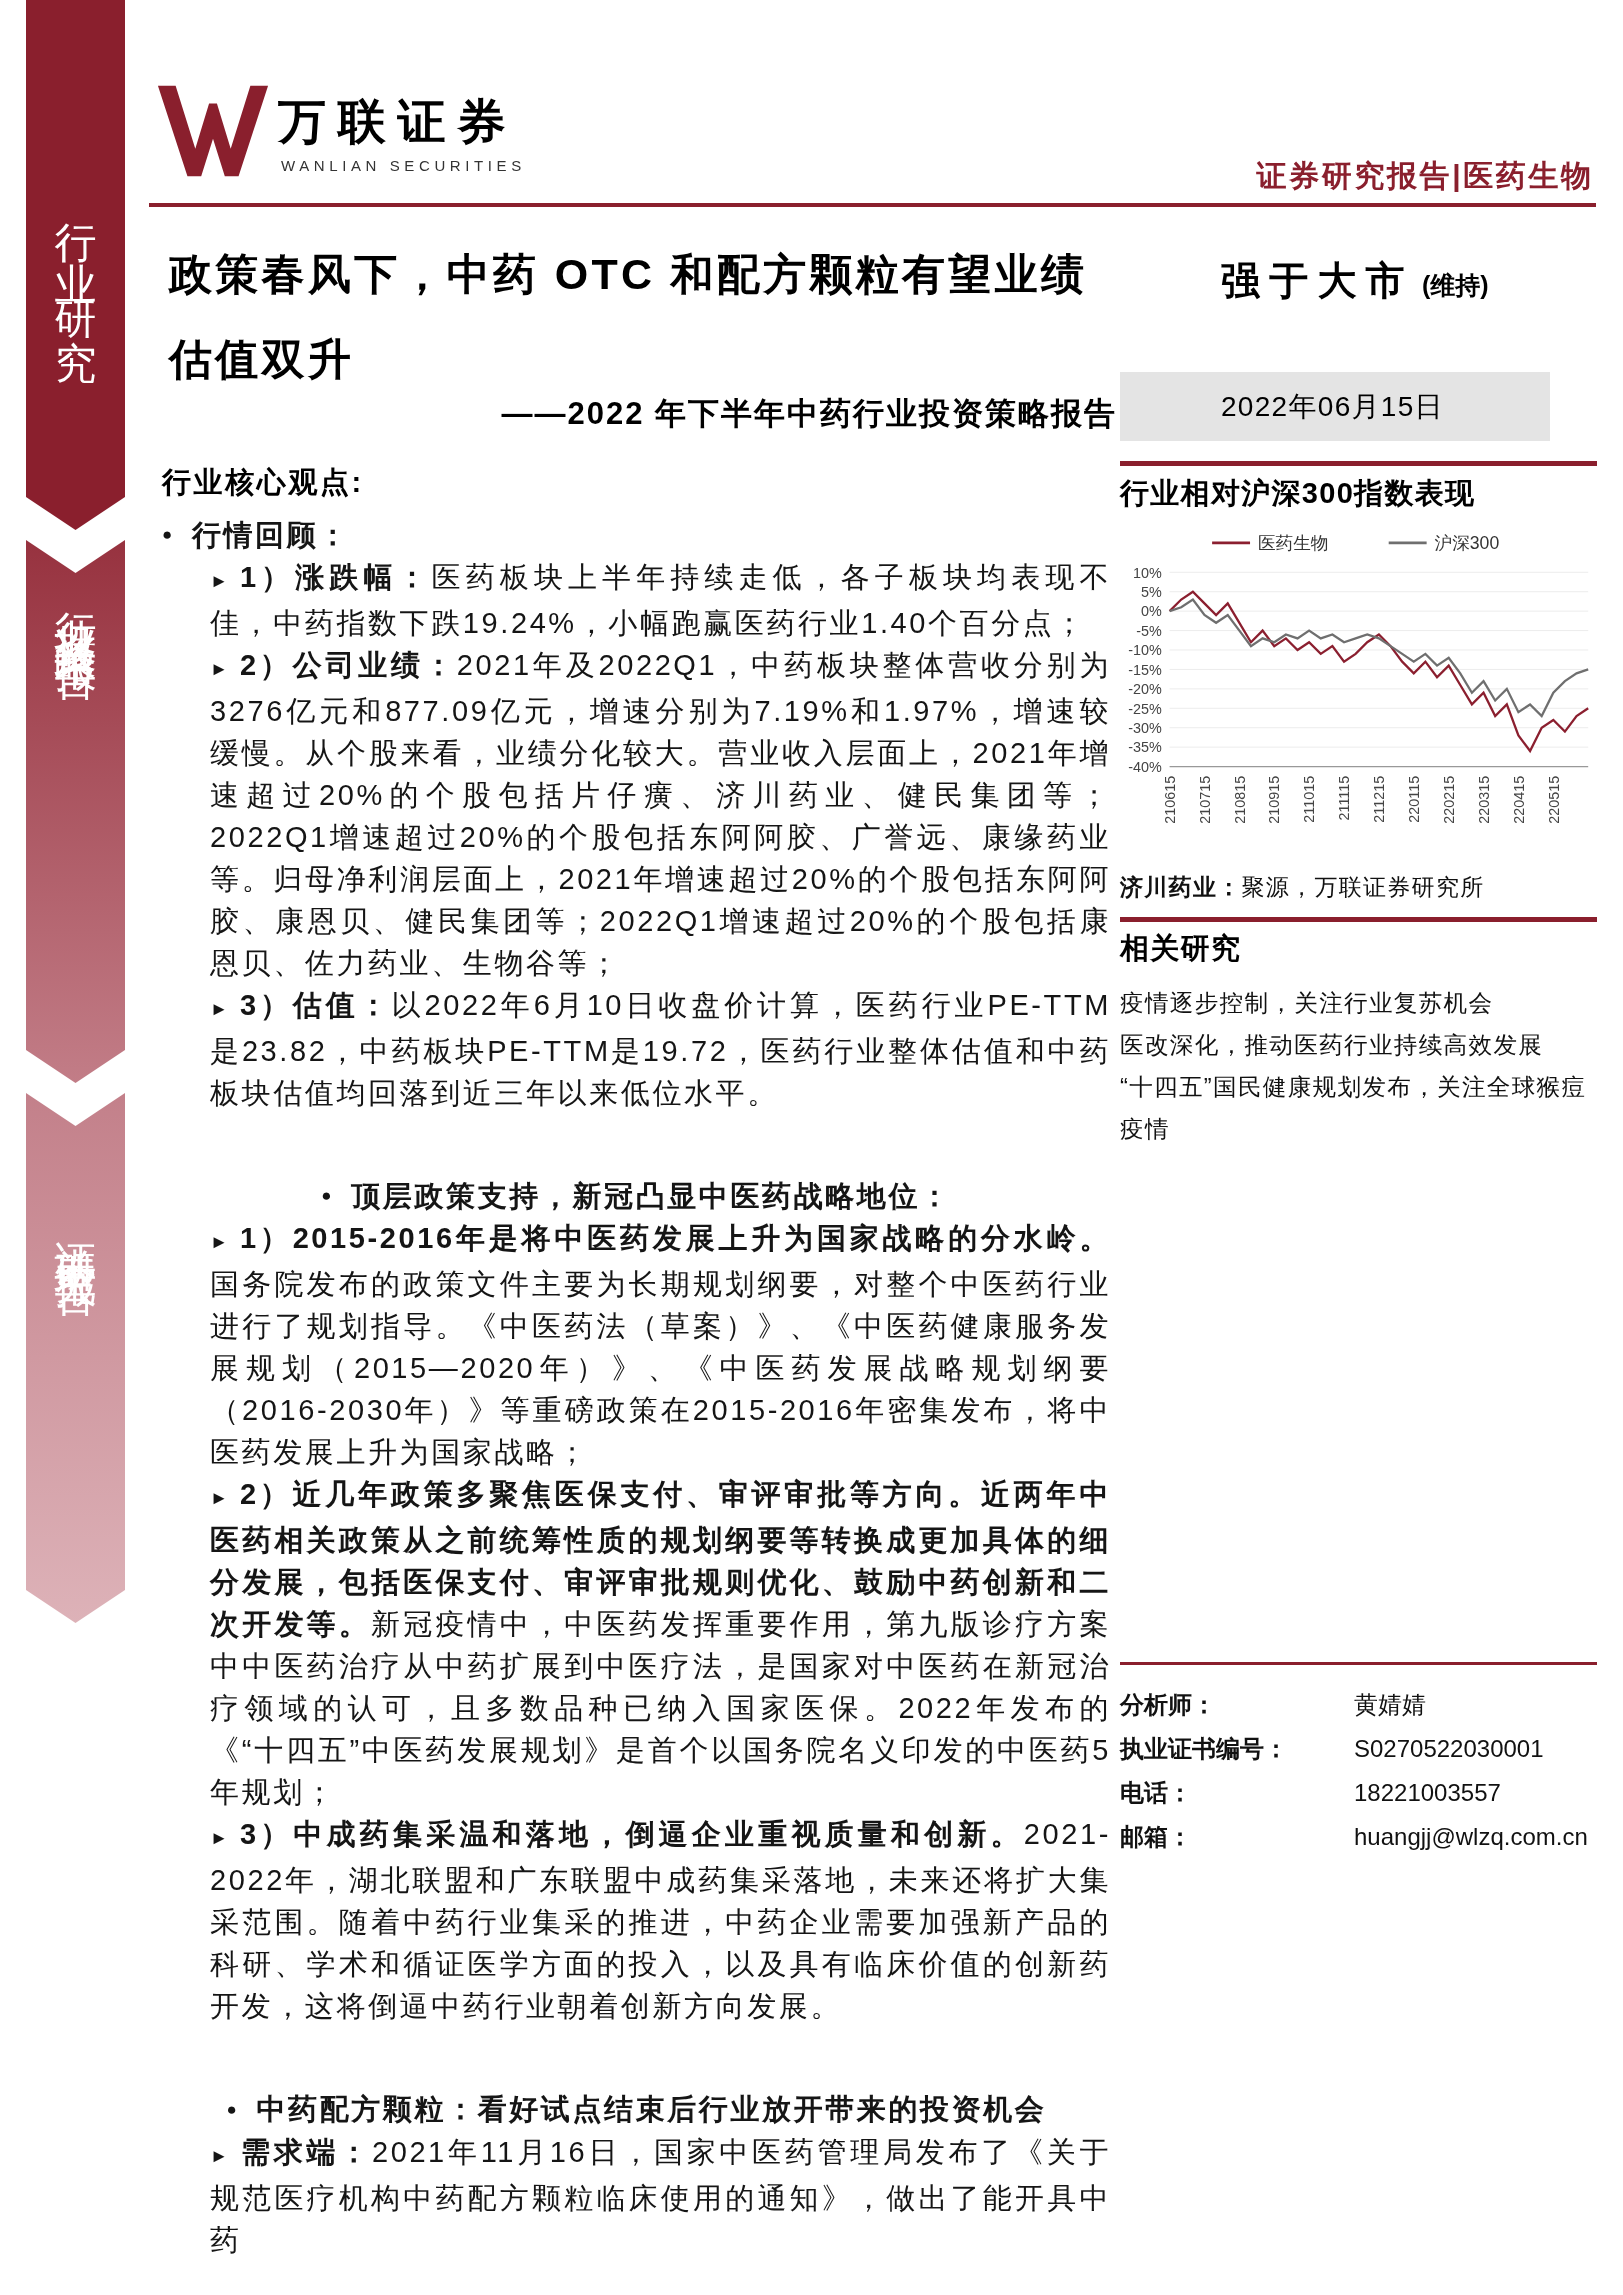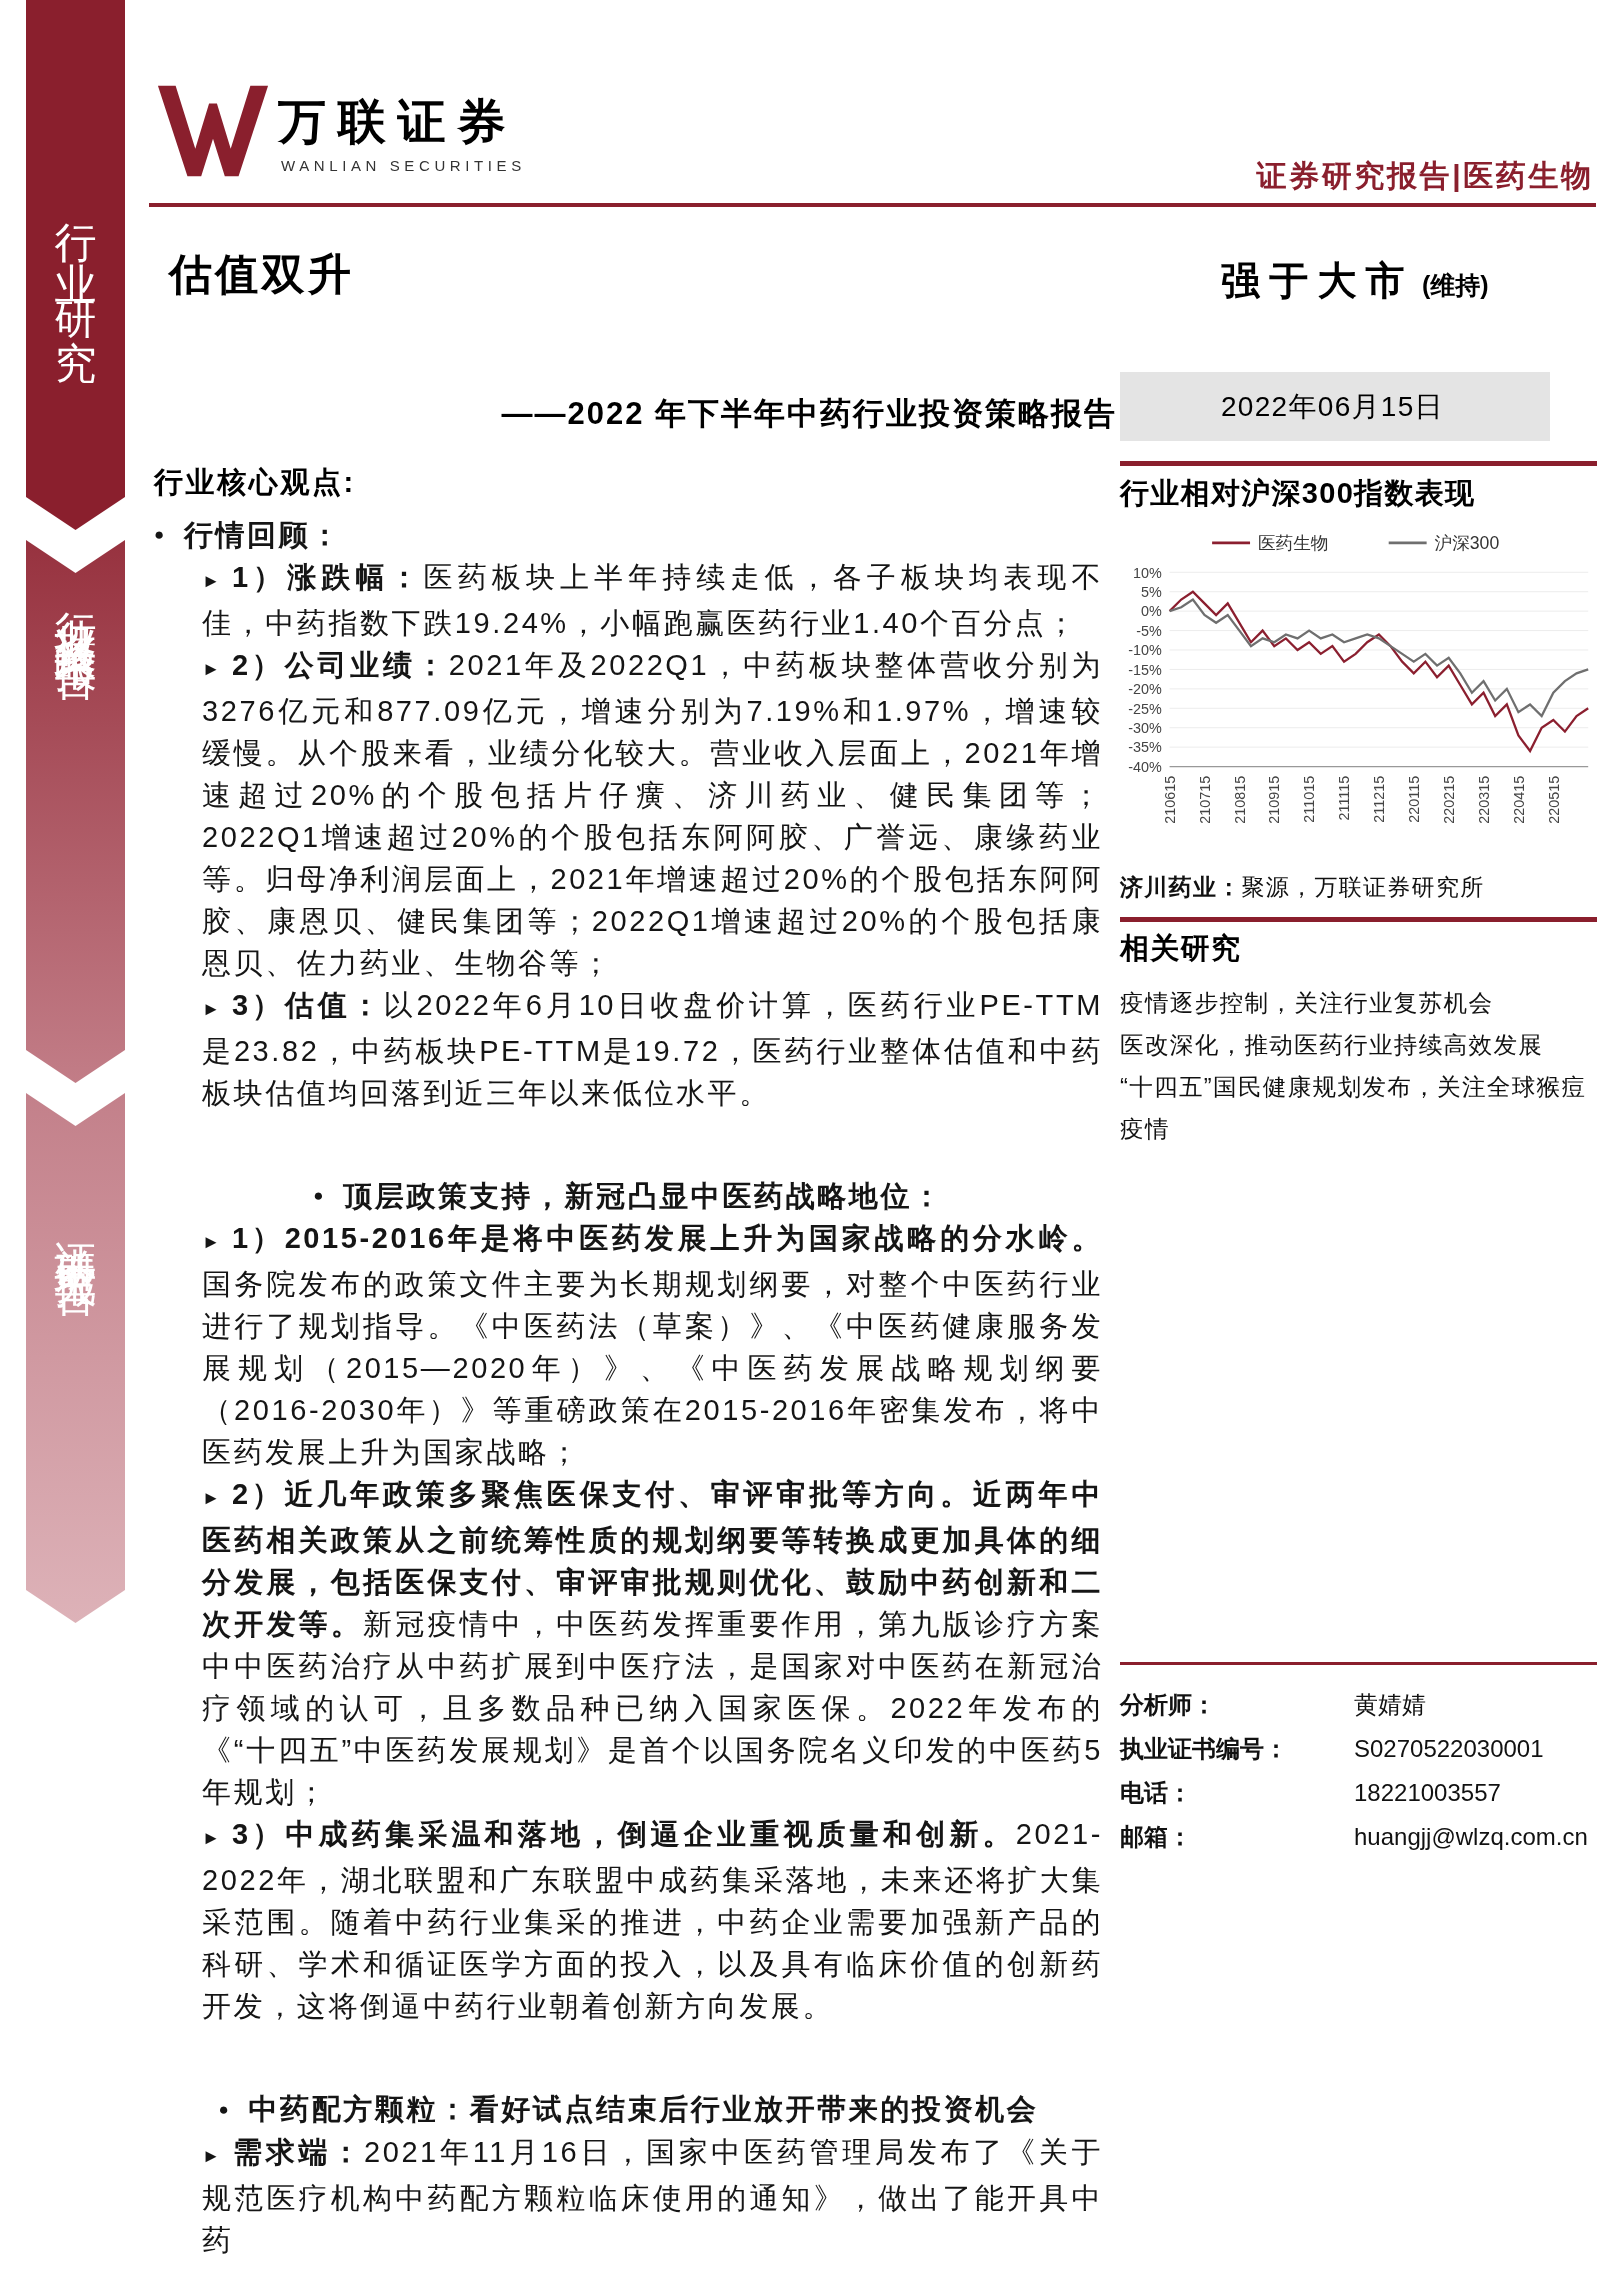--- a/index.html
+++ b/index.html
@@ -46,21 +46,21 @@
   .chart-title{position:absolute;left:1120px;top:474px;font-size:29px;font-weight:bold;color:#000;letter-spacing:1.3px;}
   .chart-box{position:absolute;left:1114px;top:523px;width:484px;height:321px;}
   .source{position:absolute;left:1120px;top:872px;font-size:23px;color:#111;letter-spacing:1.3px;}
   .related-title{position:absolute;left:1120px;top:929px;font-size:29px;font-weight:bold;color:#000;letter-spacing:1.3px;}
   .related-list{position:absolute;left:1120px;top:982px;width:477px;font-size:23.6px;line-height:42px;color:#111;letter-spacing:1.3px;}
   .analyst{position:absolute;left:1120px;top:1683px;width:477px;font-size:24px;line-height:44px;color:#111;}
   .analyst .row{display:flex;gap:44px;}
   .analyst .lab{width:190px;font-weight:bold;flex-shrink:0;}
 
   
-  .col-left{position:absolute;left:154px;top:461px;width:949px;font-size:29px;line-height:42px;
+  .col-left{position:absolute;left:162px;top:461px;width:949px;font-size:29px;line-height:42px;
             letter-spacing:2.6px;color:#151515;}
   .core-heading{font-size:29px;font-weight:bold;margin-bottom:10.5px;color:#000;}
   .bullet{margin-top:7.9px;}
   .gap{margin-top:61px;text-align:center;}
   .bullet .marker{font-size:17px;margin-right:17px;vertical-align:4.6px;}
   .sub{margin-left:48px;text-align:justify;}
   .sub .marker{font-size:18.3px;margin-right:9.2px;}
   .b{font-weight:bold;}
 </style>
 </head>
@@ -82,20 +82,21 @@
     <svg width="118" height="108" viewBox="0 0 120 100">
       <path d="M4 4 L34 96 L48 96 L60 58 L72 96 L86 96 L116 4 L98 4 L78 68 L64 22 L56 22 L42 68 L22 4 Z" fill="#8a1f2d"></path>
     </svg>
   </div>
   <div class="brand-cn">万联证券</div>
   <div class="brand-en">WANLIAN SECURITIES</div>
   <div class="badge">证券研究报告|医药生物</div>
   <div class="rule"></div>
 
   <div class="title">
+    <div>政策春风下，中药 OTC 和配方颗粒有望业绩</div>
     <div>估值双升</div>
   </div>
   <div class="subtitle">——2022 年下半年中药行业投资策略报告</div>
 
   <div class="rating">
     <span class="rating-main">强于大市</span>
     <span class="rating-status">(维持)</span>
   </div>
   <div class="date-bar">
     <span>2022年06月15日</span>

